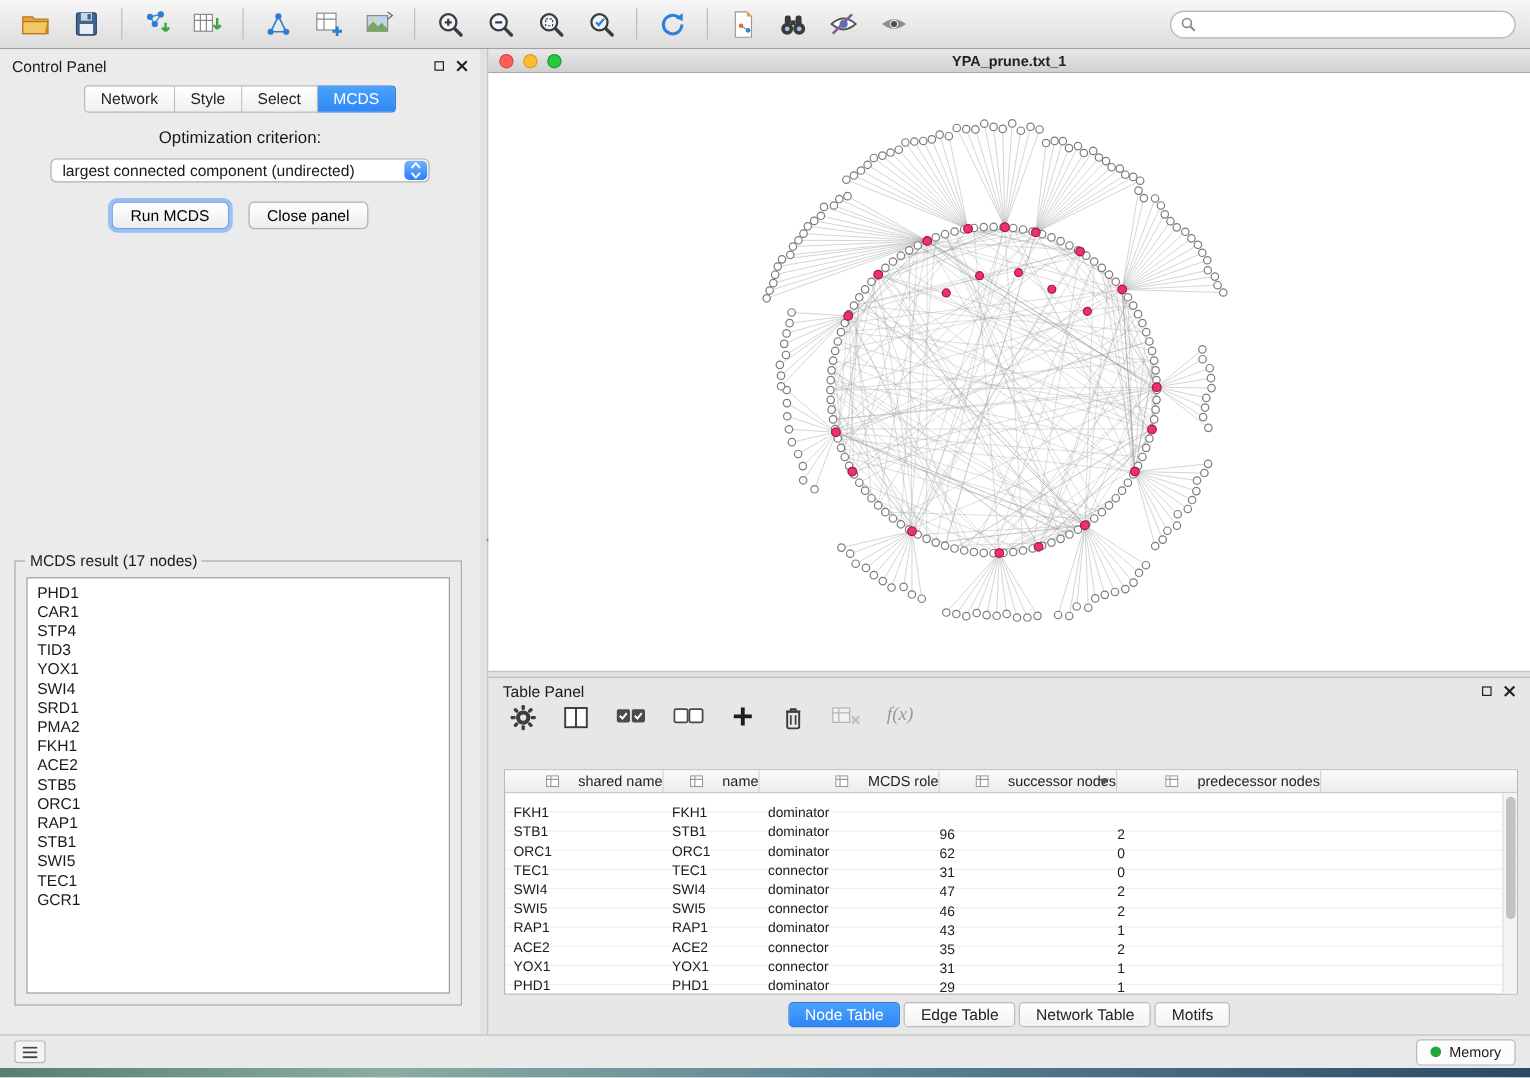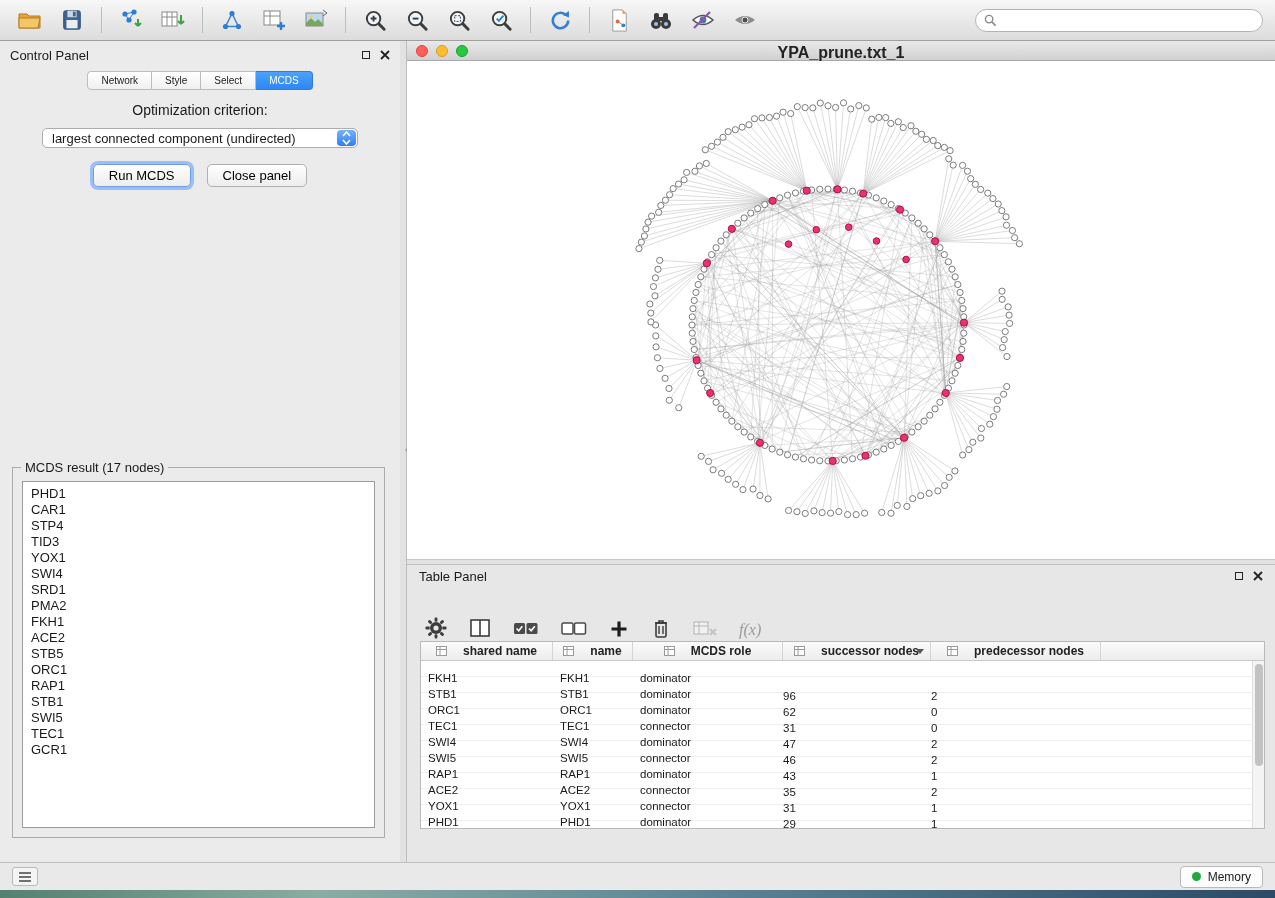--- a/index.html
+++ b/index.html
@@ -17,21 +17,21 @@
   .search-input { width:288px; height:23px; border:1px solid #b3b3b3; border-radius:12px; background:#fff;
     padding:0 10px 0 26px; font-size:12px; outline:none; font-family:"Liberation Sans",sans-serif; }
   .search-icon { position:absolute; left:9px; top:5px; }
 
   
   .control-panel { position:absolute; top:41px; left:0; width:400px; bottom:36px; background:#ebebeb; }
   .cp-header { height:28px; display:flex; align-items:center; padding:0 10px; font-size:13px; }
   .win-btns { margin-left:auto; display:flex; gap:10px; align-items:center; }
   .float-box { width:8px; height:8px; border:1.5px solid #222; display:inline-block; }
   .cp-tabs { display:flex; justify-content:center; margin-top:2px; }
-  .seg { font-size:10px; padding:3px 13px; background:linear-gradient(#ffffff,#f0f0f0);
+  .seg { font-size:13px; padding:3px 13px; background:linear-gradient(#ffffff,#f0f0f0);
     border:1px solid #bcbcbc; border-left:none; color:#222; cursor:default; }
   .seg:first-child { border-left:1px solid #bcbcbc; border-radius:4px 0 0 4px; }
   .seg:last-child { border-radius:0 4px 4px 0; }
   .seg.active { background:linear-gradient(#4aa3fb,#2f86f6); color:#fff; border-color:#2f7ce0; }
   .opt-label { text-align:center; margin-top:12px; font-size:14px; }
   .combo { width:316px; height:20px; margin:10px auto 0; background:#fff; border:1px solid #adadad;
     border-radius:5px; display:flex; align-items:center; position:relative; font-size:13px; padding:0 24px 0 9px; }
   .combo-step { position:absolute; right:1px; top:1px; bottom:1px; width:19px; border-radius:4px;
     background:linear-gradient(#74b3fb,#2d7ef7); display:flex; flex-direction:column; align-items:center; justify-content:center; gap:2px; }
   .btn-row { display:flex; justify-content:center; gap:16px; margin-top:16px; }
@@ -52,35 +52,35 @@
 
   
   .right-region { position:absolute; left:407px; top:41px; right:0; bottom:36px; }
   .net-titlebar { position:absolute; top:0; left:0; right:0; height:20px;
     background:linear-gradient(#e9e9e9,#d0d0d0); border-bottom:1px solid #a9a9a9; }
   .traffic { position:absolute; left:9px; top:4px; display:flex; gap:8px; }
   .tl { width:12px; height:12px; border-radius:50%; }
   .tl-red { background:#ff5f57; border:1px solid #e0443e; }
   .tl-yellow { background:#febc2e; border:1px solid #d89e24; }
   .tl-green { background:#28c840; border:1px solid #1d9c30; }
-  .net-title { position:absolute; left:0; right:0; top:3px; text-align:center; font-weight:bold; font-size:16px; color:#222; }
+  .net-title { position:absolute; left:0; right:0; top:3px; text-align:center; font-weight:bold; font-size:12px; color:#222; }
   .net-view { position:absolute; top:20px; left:0; right:0; height:498px; background:#fff; overflow:hidden; }
   .net-view svg { display:block; width:100%; height:100%; }
 
   
   .table-panel { position:absolute; left:0; right:0; top:524px; bottom:0; background:#e7e7e7; }
   .tp-header { height:22px; display:flex; align-items:center; padding:0 12px; font-size:13px; }
-  .tp-toolbar { position:absolute; top:22px; left:0; right:0; height:52px; display:flex; align-items:flex-end; padding-left:18px; gap:22px; }
+  .tp-toolbar { position:absolute; top:22px; left:0; right:0; height:52px; display:flex; align-items:flex-start; padding-left:18px; gap:22px; }
   .tp-tool { display:flex; align-items:center; justify-content:center; }
   .fx { font-family:"Liberation Serif", serif; font-style:italic; font-size:16px; color:#9a9a9a; }
   .tp-table { position:absolute; left:13px; right:10px; top:76px; height:188px; background:#fff; border:1px solid #b9b9b9; }
   .thead, .trow { display:grid; grid-template-columns:132px 80px 150px 148px 170px 1fr; }
   .thead { height:19px; background:linear-gradient(#fbfbfb,#ececec); border-bottom:1px solid #c9c9c9; }
-  .th { display:flex; align-items:center; justify-content:center; gap:16px; font-size:12px;
-    border-right:1px solid #d4d4d4; position:relative; color:#222;font-weight:bold; }
+  .th { display:flex; align-items:center; justify-content:flex-end; gap:16px; font-size:12px;
+    border-right:1px solid #d4d4d4; position:relative; color:#222; }
   .th.filler { border-right:none; }
   .th-chevron { position:absolute; right:6px; top:7px; width:0; height:0;
     border-left:4px solid transparent; border-right:4px solid transparent; border-top:5px solid #555; }
   .tbody { position:absolute; top:19px; left:0; right:0; bottom:0; overflow:hidden; }
   .trow { height:16px; border-bottom:1px solid #efefef; align-items:center; }
   .td { font-size:11.5px; line-height:15px; padding-left:7px; white-space:nowrap; overflow:hidden; }
   .td.num { padding-right:13px; padding-left:0;margin-top:35px; }
   .tp-scroll { position:absolute; right:0; top:19px; bottom:0; width:12px; background:#f4f4f4; border-left:1px solid #e0e0e0; }
   .thumb { position:absolute; left:2px; top:3px; width:8px; height:102px; background:#c2c2c2; border-radius:4px; }
   .tp-tabs { position:absolute; left:0; right:0; top:270px; height:24px; display:flex; justify-content:center; gap:3px; }
@@ -1163,20 +1163,26 @@
               <div class="td num">18</div>
               <div class="td num">0</div>
               <div class="td"></div>
             </div>
           </div>
         <div class="tp-scroll">
           <div class="thumb"></div>
         </div>
       </div>
 
+      <div class="tp-tabs">
+        <button class="ttab active">Node Table</button>
+        <button class="ttab">Edge Table</button>
+        <button class="ttab">Network Table</button>
+        <button class="ttab">Motifs</button>
+      </div>
     </div>
   </div>
 
   <div class="status-bar">
     <div class="hamburger-btn">
       <svg width="14" height="10" viewBox="0 0 14 10">
           <path d="M1 1h12M1 5h12M1 9h12" stroke="#444" stroke-width="1.6"></path>
         </svg>
     </div>
     <div class="memory-btn">

